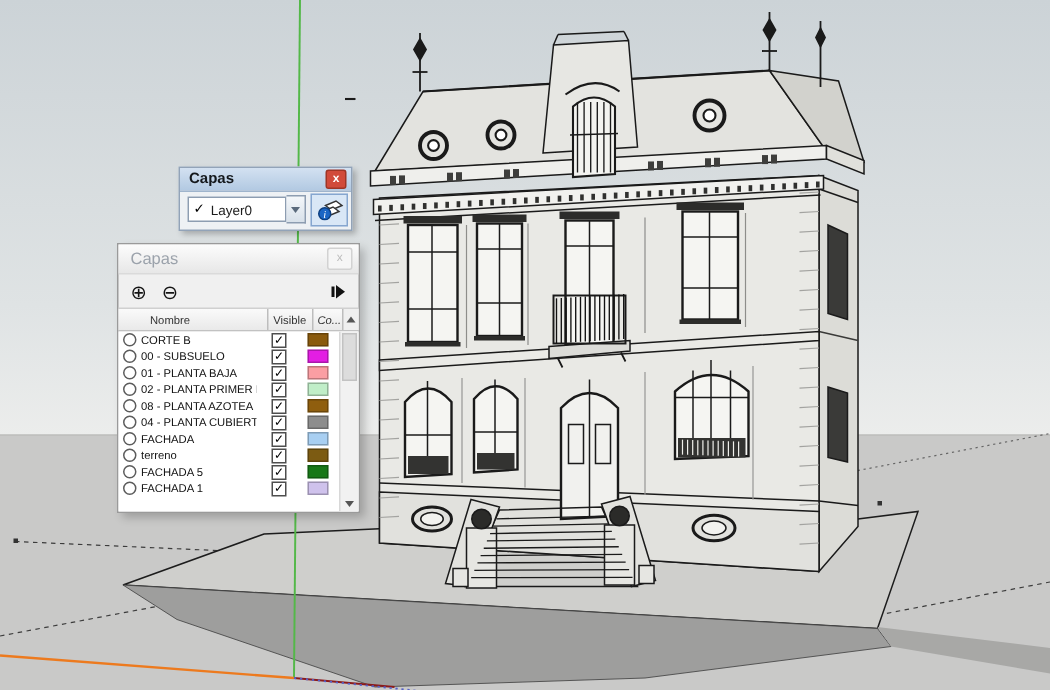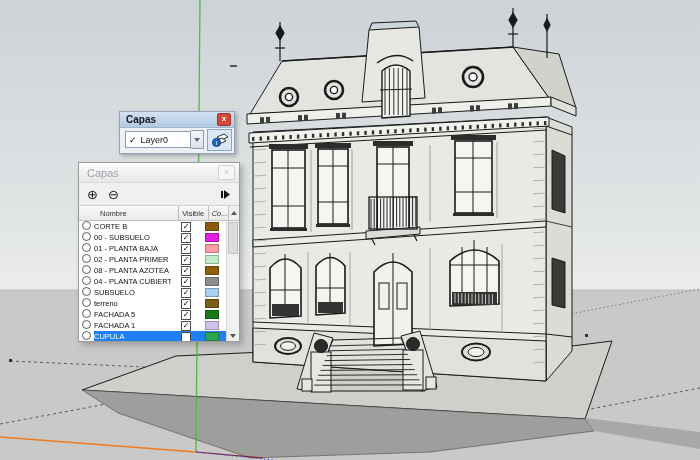--- a/index.html
+++ b/index.html
@@ -39,21 +39,21 @@
   .dlg-tools .spacer{flex:1;}
   .hdr{height:14px;flex:0 0 14px;display:flex;align-items:stretch;font-size:7.5px;color:#333;
        background:linear-gradient(#fafafa,#e9e9e9);border-top:1px solid #d0d0d0;border-bottom:1px solid #c2c2c2;}
   .hdr .c{display:flex;align-items:center;padding-left:21px;}
   .hdr .c1{width:92px;}
   .hdr .c2{width:30px;border-left:1px solid #bdbdbd;padding-left:3px;}
   .hdr .c3{width:19px;border-left:1px solid #bdbdbd;padding-left:3px;font-style:italic;}
   .hdr .c4{width:12px;border-left:1px solid #bdbdbd;display:flex;align-items:center;justify-content:center;background:#efefef;}
   .list{flex:1;background:#fff;display:flex;overflow:hidden;}
   .rows{flex:1;display:flex;flex-direction:column;}
-  .lrow{height:11px;flex:0 0 11px;display:flex;font-size:7.5px;color:#111;}
+  .lrow{height:11px;flex:0 0 11px;display:flex;align-items:center;font-size:7.5px;color:#111;}
   .radio{width:7px;height:7px;border:1px solid #5c5c5c;border-radius:50%;background:#fff;margin:0 3px;flex:0 0 7px;}
   .hl{flex:1;height:11px;display:flex;align-items:center;}
   .lrow.sel .hl{background:#1f7ff5;color:#fff;}
   .lname{width:77px;white-space:nowrap;overflow:hidden;}
   .cbcell{width:30px;display:flex;justify-content:center;}
   .cbox{width:8px;height:8px;background:#fff;border:1px solid #4e4e4e;font-size:8px;line-height:7px;
         text-align:center;color:#000;}
   .swcell{width:22px;display:flex;}
   .sw{width:12px;height:7px;margin-left:4px;border:1px solid rgba(0,0,0,.25);}
   .vscroll{width:12px;flex:0 0 12px;background:#f1f1f1;border-left:1px solid #d8d8d8;
@@ -495,21 +495,21 @@
             </span>
       <span class="swcell">
               <span class="sw" style="background: rgb(141, 141, 141);"></span>
             </span>
     </span>
   </div>
 
   <div class="lrow">
     <span class="radio"></span>
     <span class="hl">
-      <span class="lname">SUBSUELO</span>
+      <span class="lname">FACHADA</span>
       <span class="cbcell">
               <span class="cbox">✓</span>
             </span>
       <span class="swcell">
               <span class="sw" style="background: rgb(168, 207, 242);"></span>
             </span>
     </span>
   </div>
 
   <div class="lrow">
@@ -544,32 +544,20 @@
       <span class="lname">FACHADA 1</span>
       <span class="cbcell">
               <span class="cbox">✓</span>
             </span>
       <span class="swcell">
               <span class="sw" style="background: rgb(207, 194, 236);"></span>
             </span>
     </span>
   </div>
 
-  <div class="lrow sel">
-    <span class="radio"></span>
-    <span class="hl" style="background: rgb(31, 127, 245);">
-      <span class="lname">CUPULA</span>
-      <span class="cbcell">
-              <span class="cbox"></span>
-            </span>
-      <span class="swcell">
-              <span class="sw" style="background: rgb(46, 164, 85);"></span>
-            </span>
-    </span>
-  </div>
 </div>
     <div class="vscroll">
       <div class="sb-thumb"></div>
       <div class="sb-track"></div>
       <div class="sb-btn">
           <span class="tri-down-s"></span>
         </div>
     </div>
   </div>
 </div>

